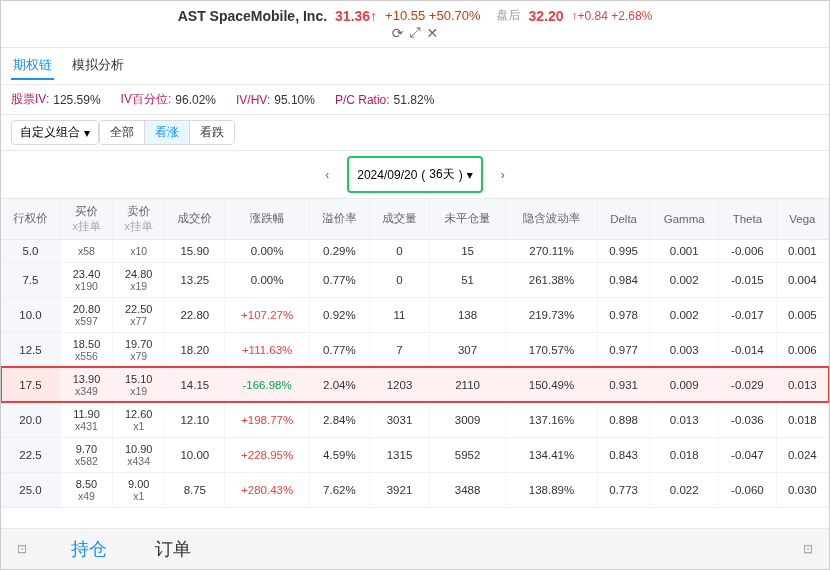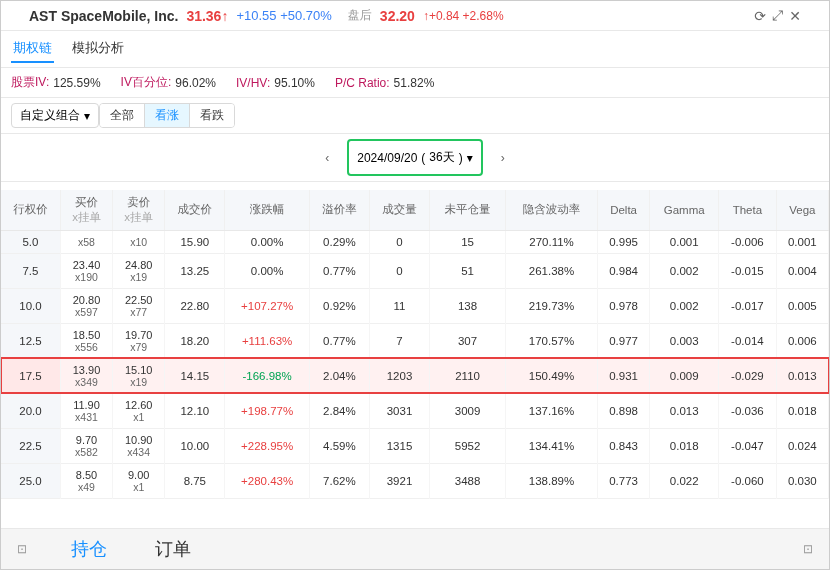--- a/index.html
+++ b/index.html
@@ -1,25 +1,25 @@
 <!DOCTYPE html>
 <html><head>
   <meta charset="utf-8">
   <style>
     * { box-sizing: border-box; margin: 0; padding: 0; }
     body { font-family: 'Arial', sans-serif; font-size: 12px; background: #f0f2f5; width: 830px; height: 570px; overflow: hidden; }
     
     .app-container { width: 830px; height: 570px; background: #fff; display: flex; flex-direction: column; border: 1px solid #ccc; }
     
     
-    .header { background: #fff; padding: 6px 28px; display: flex; align-items: center; justify-content: space-between; border-bottom: 1px solid #e8e8e8; }
+    .header { background: #fff; padding: 6px 18px; display: flex; align-items: center; justify-content: space-between; border-bottom: 1px solid #e8e8e8; flex-direction: column; }
     .header-left { display: flex; align-items: center; gap: 8px; }
     .stock-name { font-size: 14px; font-weight: bold; color: #333; }
     .stock-price { color: #e84040; font-size: 14px; font-weight: bold; }
-    .stock-change { color: #3b82f6; font-size: 13px; }
+    .stock-change { color: #c2410c; font-size: 13px; }
     .after-hours { color: #999; font-size: 12px; margin-left: 8px; }
     .after-change { color: #e84040; font-size: 12px; }
     .header-right { display: flex; align-items: center; gap: 6px; color: #999; }
     .header-icon { cursor: pointer; font-size: 14px; color: #666; }
     
     
     .nav-tabs { display: flex; padding: 4px 10px; gap: 16px; border-bottom: 1px solid #e8e8e8; background: #fff; }
     .nav-tab { padding: 4px 2px; cursor: pointer; color: #333; font-size: 13px; border-bottom: 2px solid transparent; }
     .nav-tab.active { color: #1890ff; border-bottom: 2px solid #1890ff; }
     
@@ -38,21 +38,21 @@
     .filter-btn.active { background: #e6f7ff; color: #1890ff; }
     .toolbar-right { margin-left: auto; display: flex; align-items: center; gap: 8px; }
     .toolbar-icon { color: #666; cursor: pointer; font-size: 13px; padding: 2px 4px; }
     
     
     .date-nav { display: flex; align-items: center; justify-content: center; padding: 5px; background: #fff; gap: 12px; border-bottom: 1px solid #e8e8e8; }
     .date-nav-btn { cursor: pointer; color: #666; padding: 2px 6px; }
     .date-select { display: flex; align-items: center; gap: 4px; border: 2px solid #22c55e; border-radius: 4px; padding: 8px 8px; cursor: pointer; font-size: 12px; }
     
     
-    .table-container { flex: 1; overflow-y: auto; overflow-x: hidden; margin-top: 8px; }
+    .table-container { flex: 1; overflow-y: auto; overflow-x: hidden; }
     table { width: 100%; border-collapse: collapse; font-size: 11.5px; }
     thead th { background: #f5f7fa; padding: 5px 4px; text-align: center; color: #666; font-weight: normal; border-bottom: 1px solid #e8e8e8; border-right: 1px solid #f0f0f0; position: sticky; top: 0; z-index: 2; }
     thead th:first-child { text-align: center; }
     tbody tr { border-bottom: 1px solid #f0f0f0; }
     tbody td { padding: 5px 4px; text-align: center; color: #333; border-right: 1px solid #f5f5f5; }
     .td-strike { color: #333; font-weight: 500; background: #f5f7fa; }
     .td-bid, .td-ask { text-align: center; }
     .price-line { font-size: 11px; }
     .qty-line { font-size: 10.5px; color: #666; }
     .positive { color: #e84040; }

